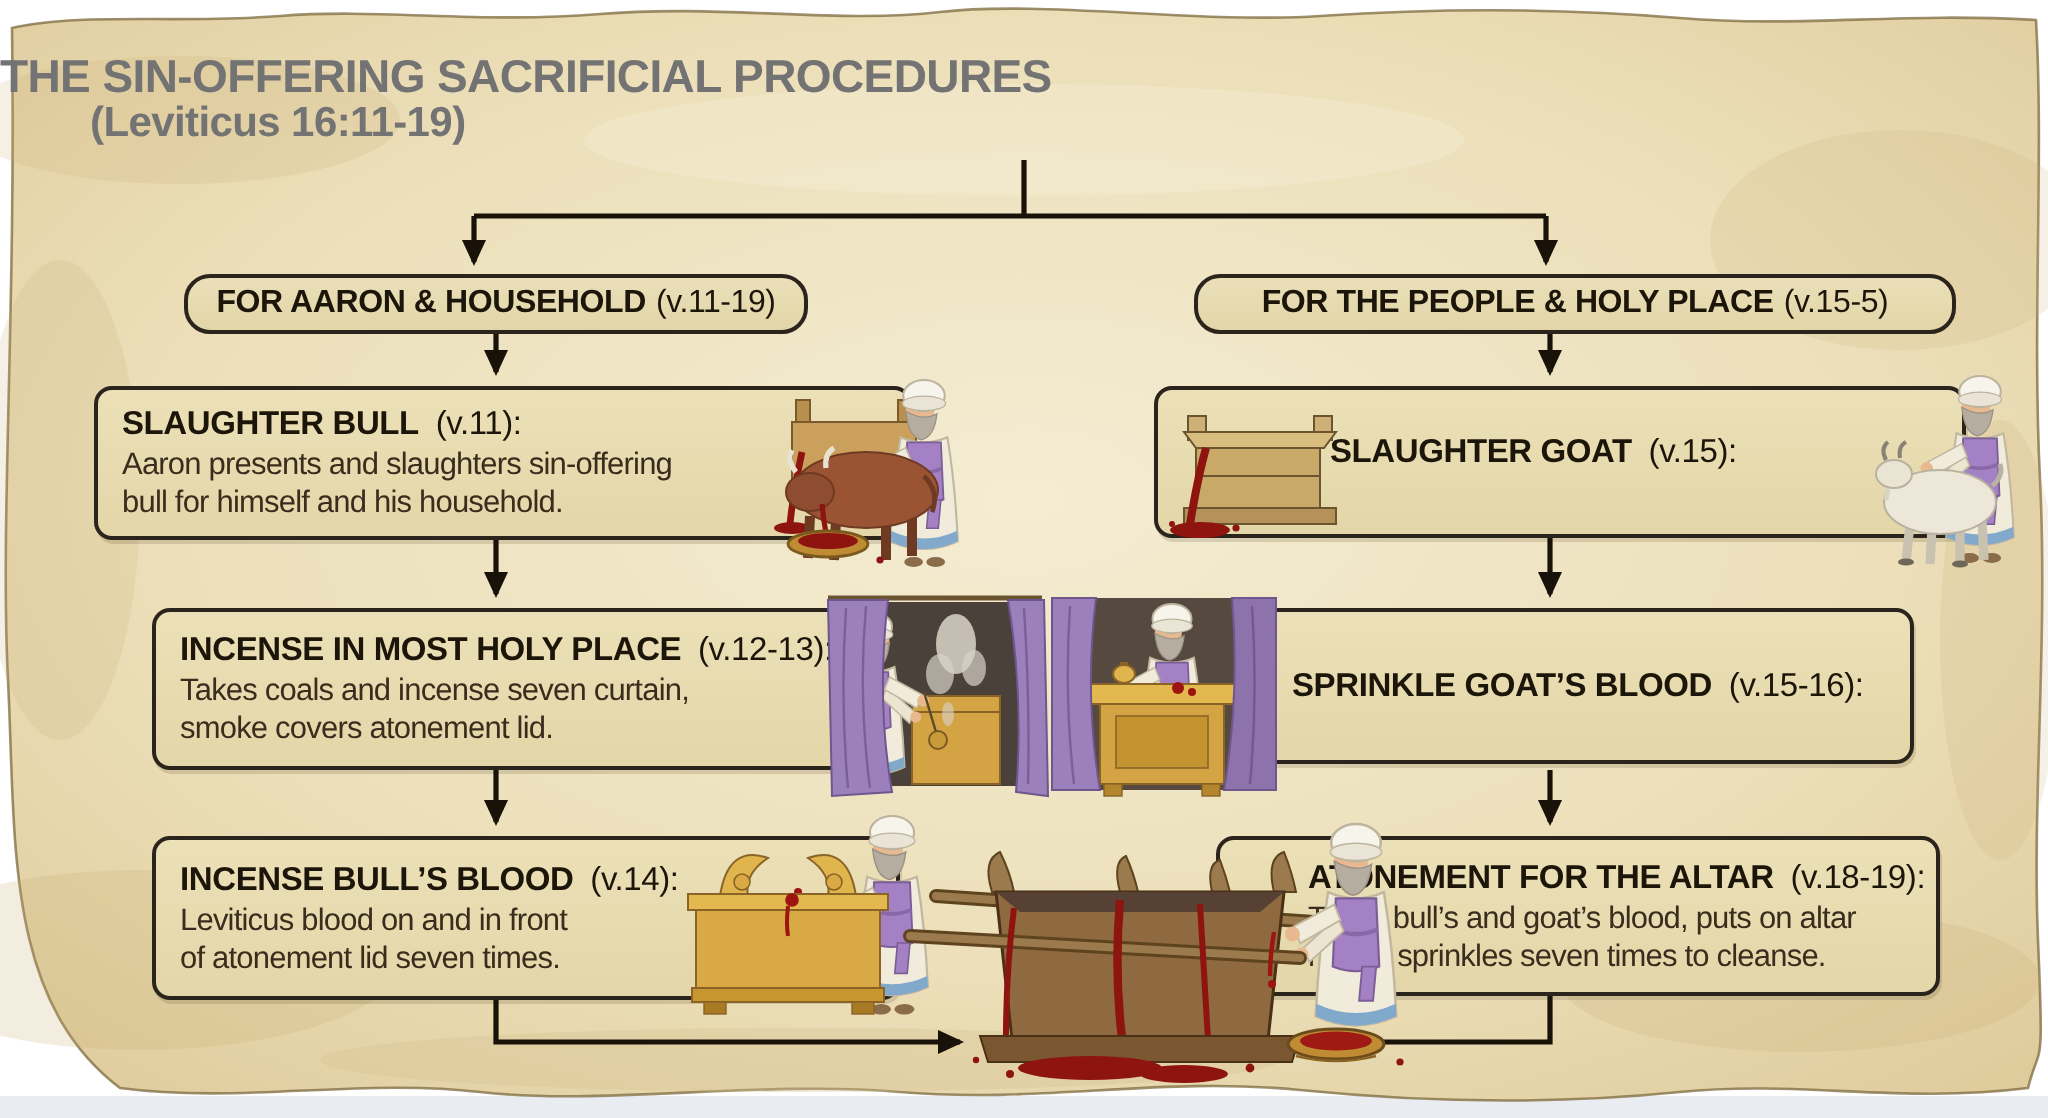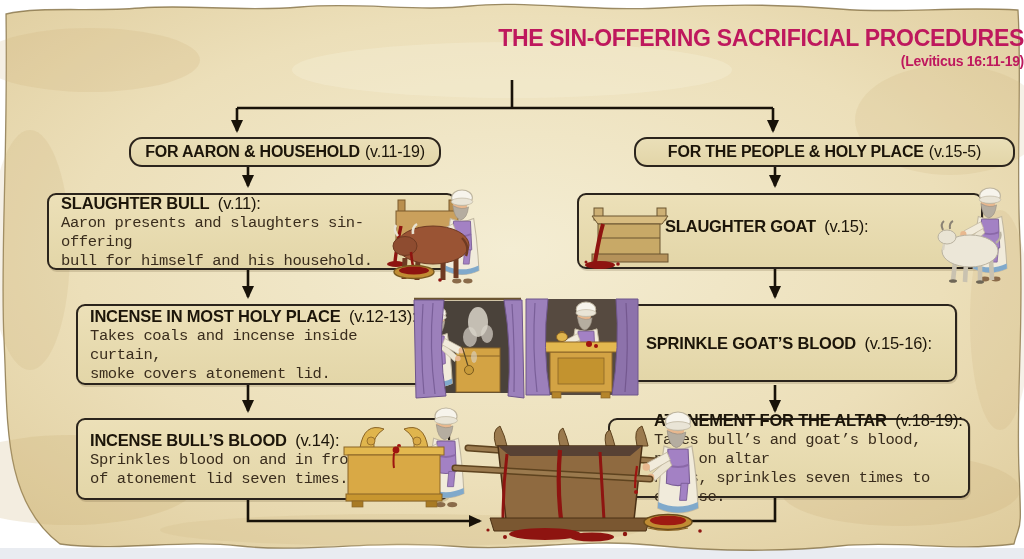--- a/index.html
+++ b/index.html
@@ -1,35 +1,35 @@
 <!DOCTYPE html>
 <html><head>
 <meta charset="utf-8">
 <style>
   html,body{margin:0;padding:0;background:#ffffff;}
   .canvas{position:relative;width:1024px;height:559px;overflow:hidden;background:#ffffff;
           font-family:"Liberation Sans", sans-serif;}
   .layer{position:absolute;left:0;top:0;width:1024px;height:559px;}
   svg{display:block;}
   .overlay{pointer-events:none;}
-  .title-block{position:absolute;left:0;top:26px;width:1024px;text-align:right;color:#be185d;}
+  .title-block{position:absolute;left:0;top:26px;width:1024px;text-align:left;color:#737373;}
   .title-line1{font-size:23px;font-weight:bold;letter-spacing:-0.3px;line-height:24px;}
-  .title-line2{font-size:14px;font-weight:bold;letter-spacing:-0.3px;line-height:23px;}
+  .title-line2{font-size:21px;font-weight:bold;letter-spacing:-0.3px;line-height:23px;padding-left:45px;}
   .hdr-box{position:absolute;box-sizing:border-box;height:30px;border:2px solid #2b241c;border-radius:13px;
            background:linear-gradient(#eadfb8,#e2d5a8);display:flex;align-items:center;justify-content:center;
-           color:#1c1509;font-size:16px;letter-spacing:-0.2px;white-space:nowrap;margin-left:37px;}
+           color:#1c1509;font-size:16px;letter-spacing:-0.2px;white-space:nowrap;}
   .hdr-box .hb{font-weight:bold;}
   .hdr-box .hv{font-weight:normal;margin-left:5px;}
   .step-box{position:absolute;box-sizing:border-box;border:2px solid #2b241c;border-radius:9px;
             background:linear-gradient(#ece0b8,#e3d6a8);display:flex;flex-direction:column;
             justify-content:center;text-align:left;box-shadow:1px 2px 0 rgba(90,70,40,.18);}
   .step-heading{color:#1c1509;font-size:16.5px;line-height:20px;letter-spacing:-0.2px;white-space:nowrap;}
   .step-heading .hb{font-weight:bold;}
   .step-heading .hv{font-weight:normal;margin-left:4px;}
-  .step-body{color:#3a2d1d;font-size:15.5px;line-height:19px;letter-spacing:-0.4px;white-space:pre-line;margin-top:1px;font-family:Liberation Mono, monospace;}
+  .step-body{color:#3a2d1d;font-size:15.5px;line-height:19px;letter-spacing:-0.4px;white-space:pre-line;margin-top:1px;}
 </style>
 </head>
 <body>
 
 <div class="canvas">
 
   <svg class="layer" width="1024" height="559" viewBox="0 0 1024 559">
     <defs>
       <radialGradient id="parch" cx="50%" cy="45%" r="78%">
         <stop offset="0%" stop-color="#f4edd3"></stop>
@@ -74,29 +74,29 @@
       <span class="hv">(v.11):</span>
     </div>
     <div class="step-body">Aaron presents and slaughters sin-offering
 bull for himself and his household.</div>
   </div>
   <div class="step-box" style="left:76px;top:304px;width:379px;height:81px;padding:4px 40px 4px 12px;">
     <div class="step-heading">
       <span class="hb">INCENSE IN MOST HOLY PLACE</span>
       <span class="hv">(v.12-13):</span>
     </div>
-    <div class="step-body">Takes coals and incense inside curtain,
+    <div class="step-body">Takes coals and incense seven curtain,
 smoke covers atonement lid.</div>
   </div>
   <div class="step-box" style="left:76px;top:418px;width:374px;height:82px;padding:4px 48px 4px 12px;">
     <div class="step-heading">
       <span class="hb">INCENSE BULL’S BLOOD</span>
       <span class="hv">(v.14):</span>
     </div>
-    <div class="step-body">Sprinkles blood on and in front
+    <div class="step-body">Leviticus blood on and in front
 of atonement lid seven times.</div>
   </div>
 
   <div class="step-box" style="left:577px;top:193px;width:406px;height:76px;padding:4px 40px 15px 86px;">
     <div class="step-heading">
       <span class="hb">SLAUGHTER GOAT</span>
       <span class="hv">(v.15):</span>
     </div>
   </div>
   <div class="step-box" style="left:592px;top:304px;width:365px;height:78px;padding:4px 10px 4px 52px;">

